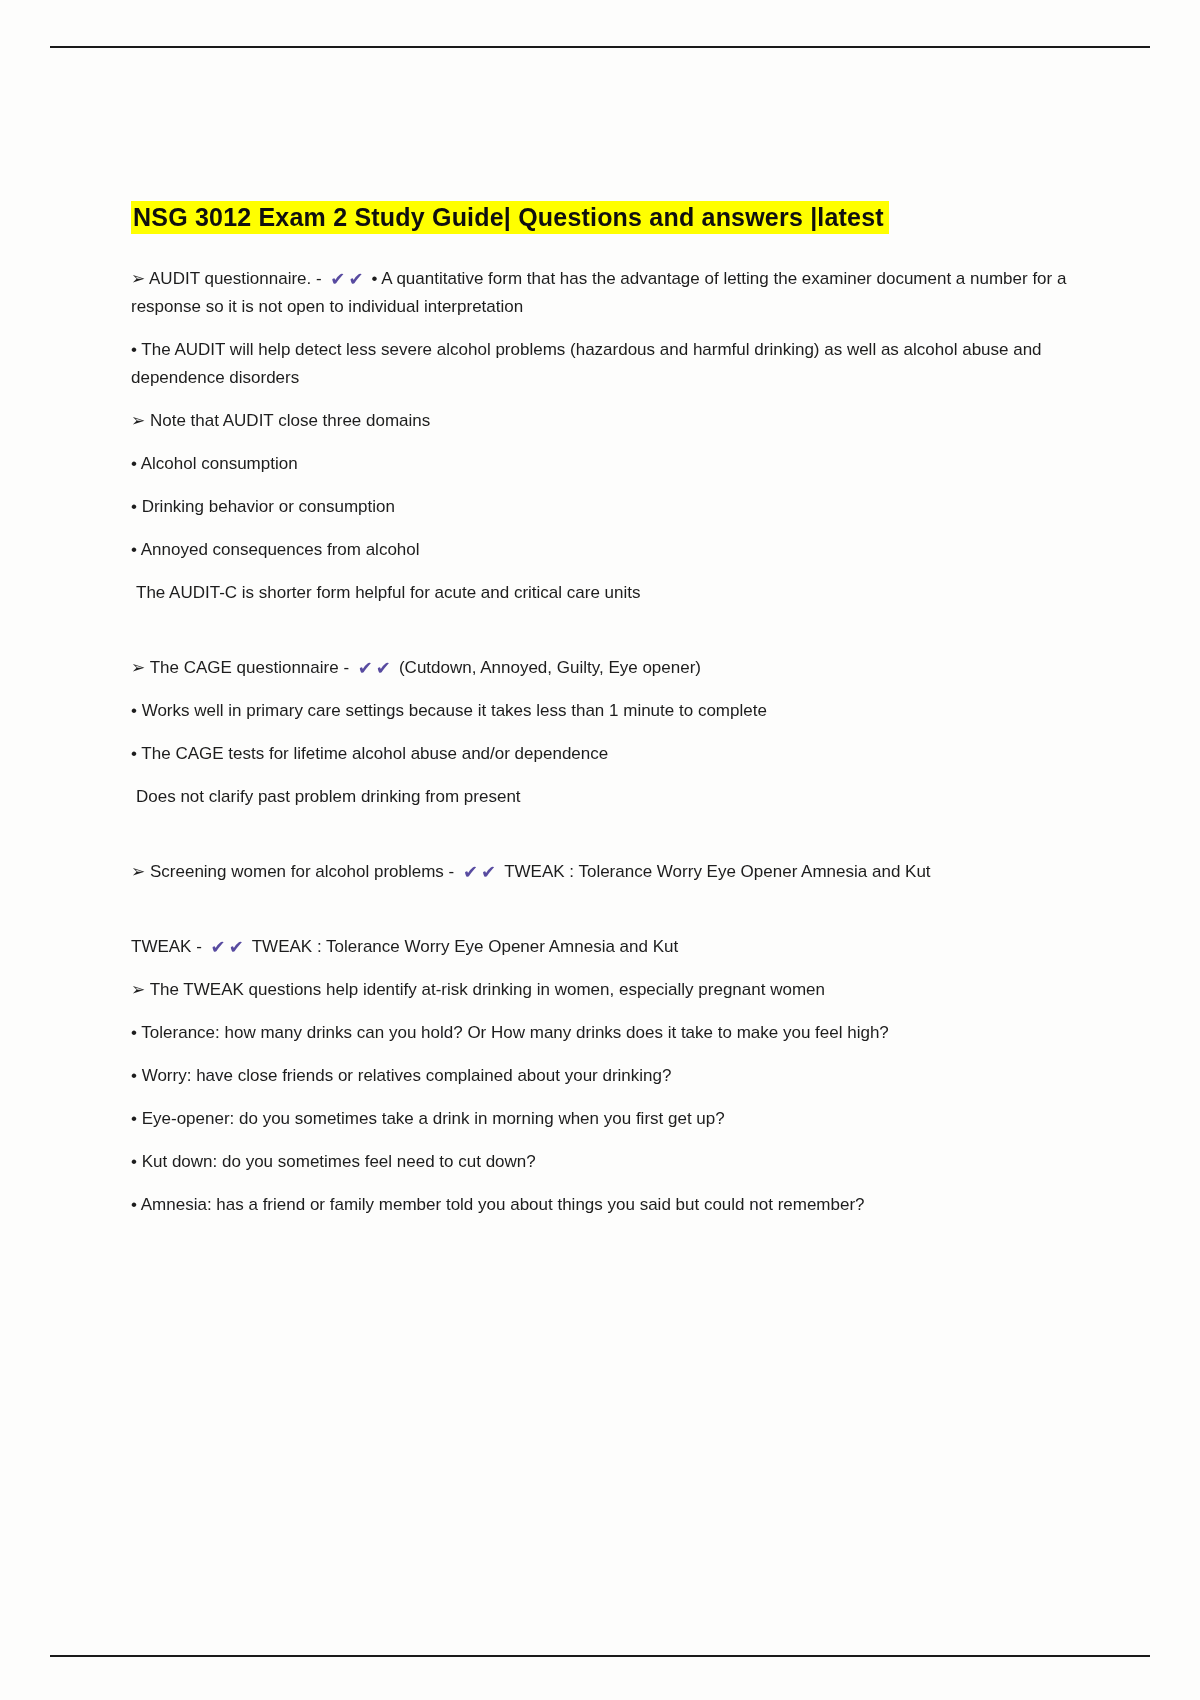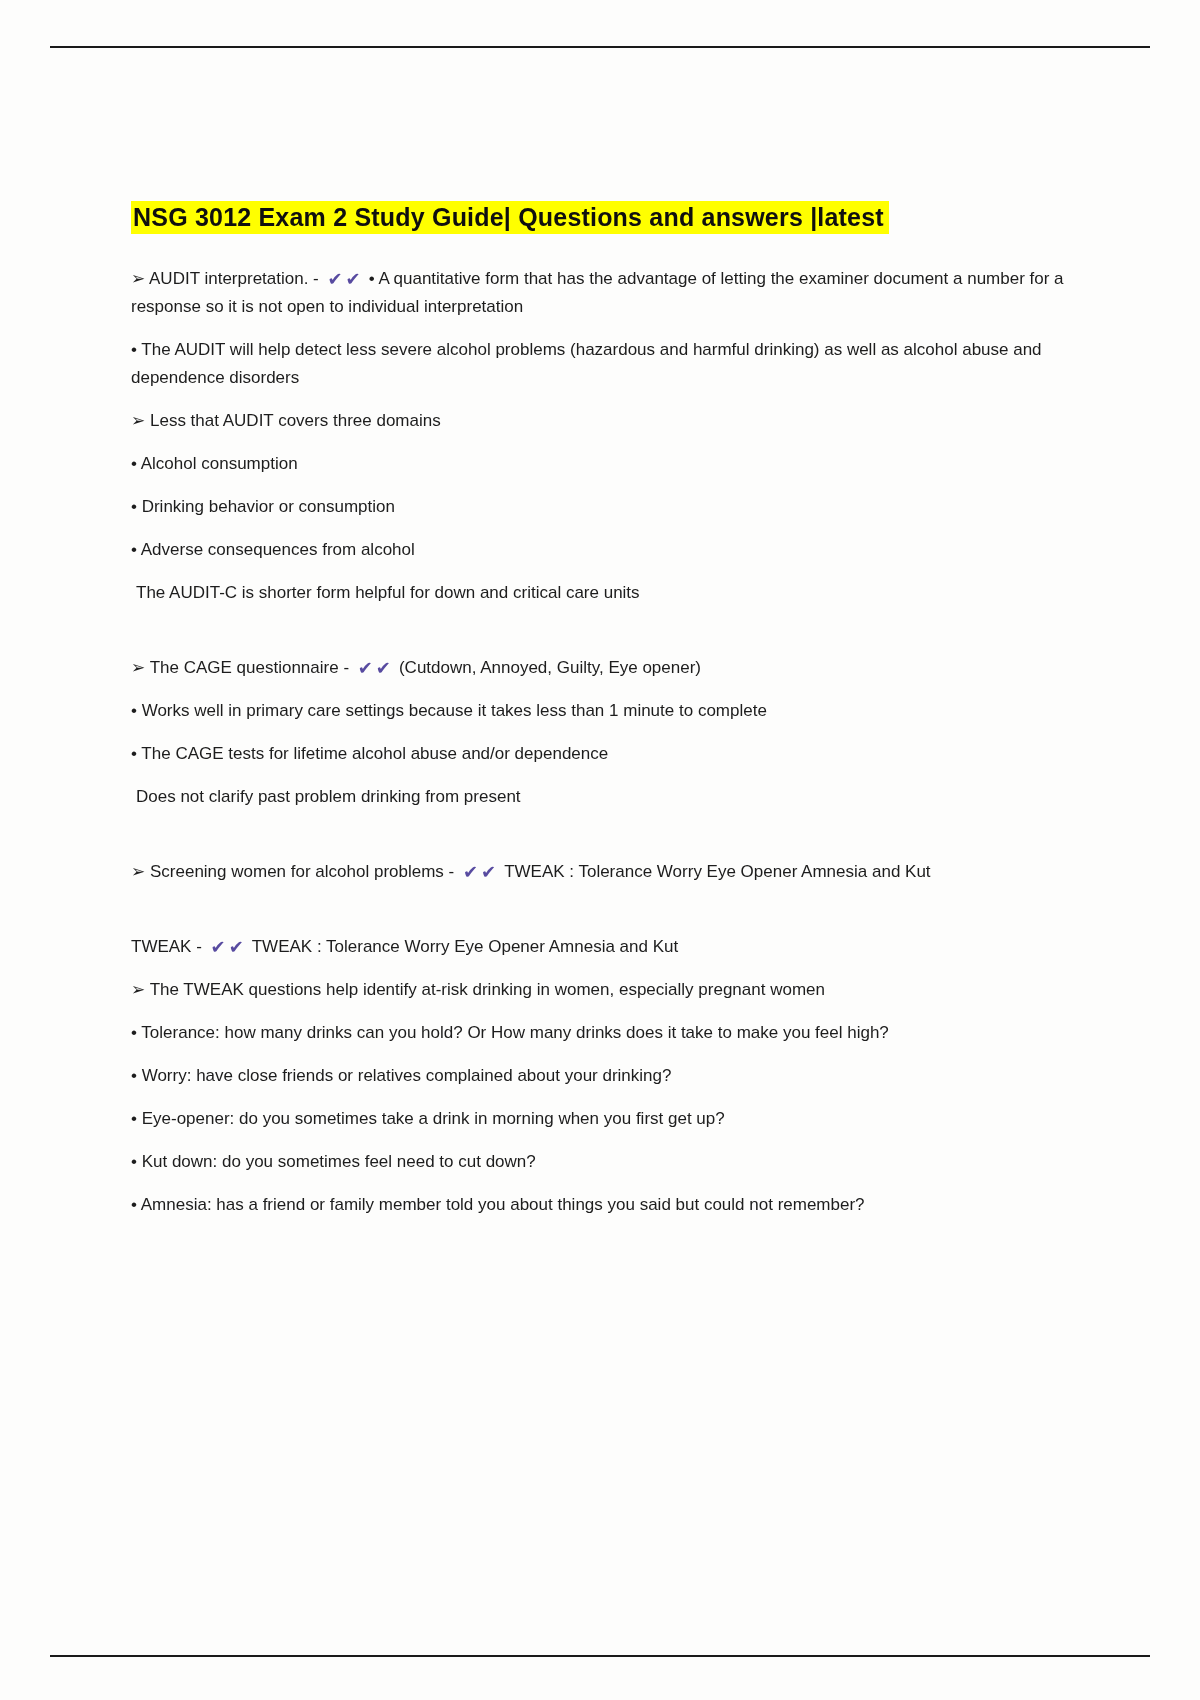--- a/index.html
+++ b/index.html
@@ -70,27 +70,27 @@
 <body>
 
 <div class="page">
   <div class="rule top"></div>
   <div class="rule bottom"></div>
 
   <div class="content">
     <h1 class="title"><span class="hl">NSG 3012 Exam 2 Study Guide| Questions and answers |latest</span><br></h1>
 
     <div id="paragraph-list">
-        <div class="para"><span>➢ AUDIT interpretation. - </span><span class="checks">✔✔</span><span>• A quantitative form that has the advantage of letting the examiner document a number for a response so it is not open to individual interpretation</span></div>
+        <div class="para"><span>➢ AUDIT questionnaire. - </span><span class="checks">✔✔</span><span>• A quantitative form that has the advantage of letting the examiner document a number for a response so it is not open to individual interpretation</span></div>
         <div class="para"><span>• The AUDIT will help detect less severe alcohol problems (hazardous and harmful drinking) as well as alcohol abuse and dependence disorders</span></div>
-        <div class="para"><span>➢ Less that AUDIT covers three domains</span></div>
+        <div class="para"><span>➢ Note that AUDIT close three domains</span></div>
         <div class="para"><span>• Alcohol consumption</span></div>
         <div class="para"><span>• Drinking behavior or consumption</span></div>
-        <div class="para"><span>• Adverse consequences from alcohol</span></div>
-        <div class="para indent"><span>The AUDIT-C is shorter form helpful for down and critical care units</span></div>
+        <div class="para"><span>• Annoyed consequences from alcohol</span></div>
+        <div class="para indent"><span>The AUDIT-C is shorter form helpful for acute and critical care units</span></div>
         <div class="para gap"><span>➢ The CAGE questionnaire - </span><span class="checks">✔✔</span><span>(Cutdown, Annoyed, Guilty, Eye opener)</span></div>
         <div class="para"><span>• Works well in primary care settings because it takes less than 1 minute to complete</span></div>
         <div class="para"><span>• The CAGE tests for lifetime alcohol abuse and/or dependence</span></div>
         <div class="para indent"><span>Does not clarify past problem drinking from present</span></div>
         <div class="para gap"><span>➢ Screening women for alcohol problems - </span><span class="checks">✔✔</span><span>TWEAK : Tolerance Worry Eye Opener Amnesia and Kut</span></div>
         <div class="para gap"><span>TWEAK - </span><span class="checks">✔✔</span><span>TWEAK : Tolerance Worry Eye Opener Amnesia and Kut</span></div>
         <div class="para"><span>➢ The TWEAK questions help identify at-risk drinking in women, especially pregnant women</span></div>
         <div class="para"><span>• Tolerance: how many drinks can you hold? Or How many drinks does it take to make you feel high?</span></div>
         <div class="para"><span>• Worry: have close friends or relatives complained about your drinking?</span></div>
         <div class="para"><span>• Eye-opener: do you sometimes take a drink in morning when you first get up?</span></div>

